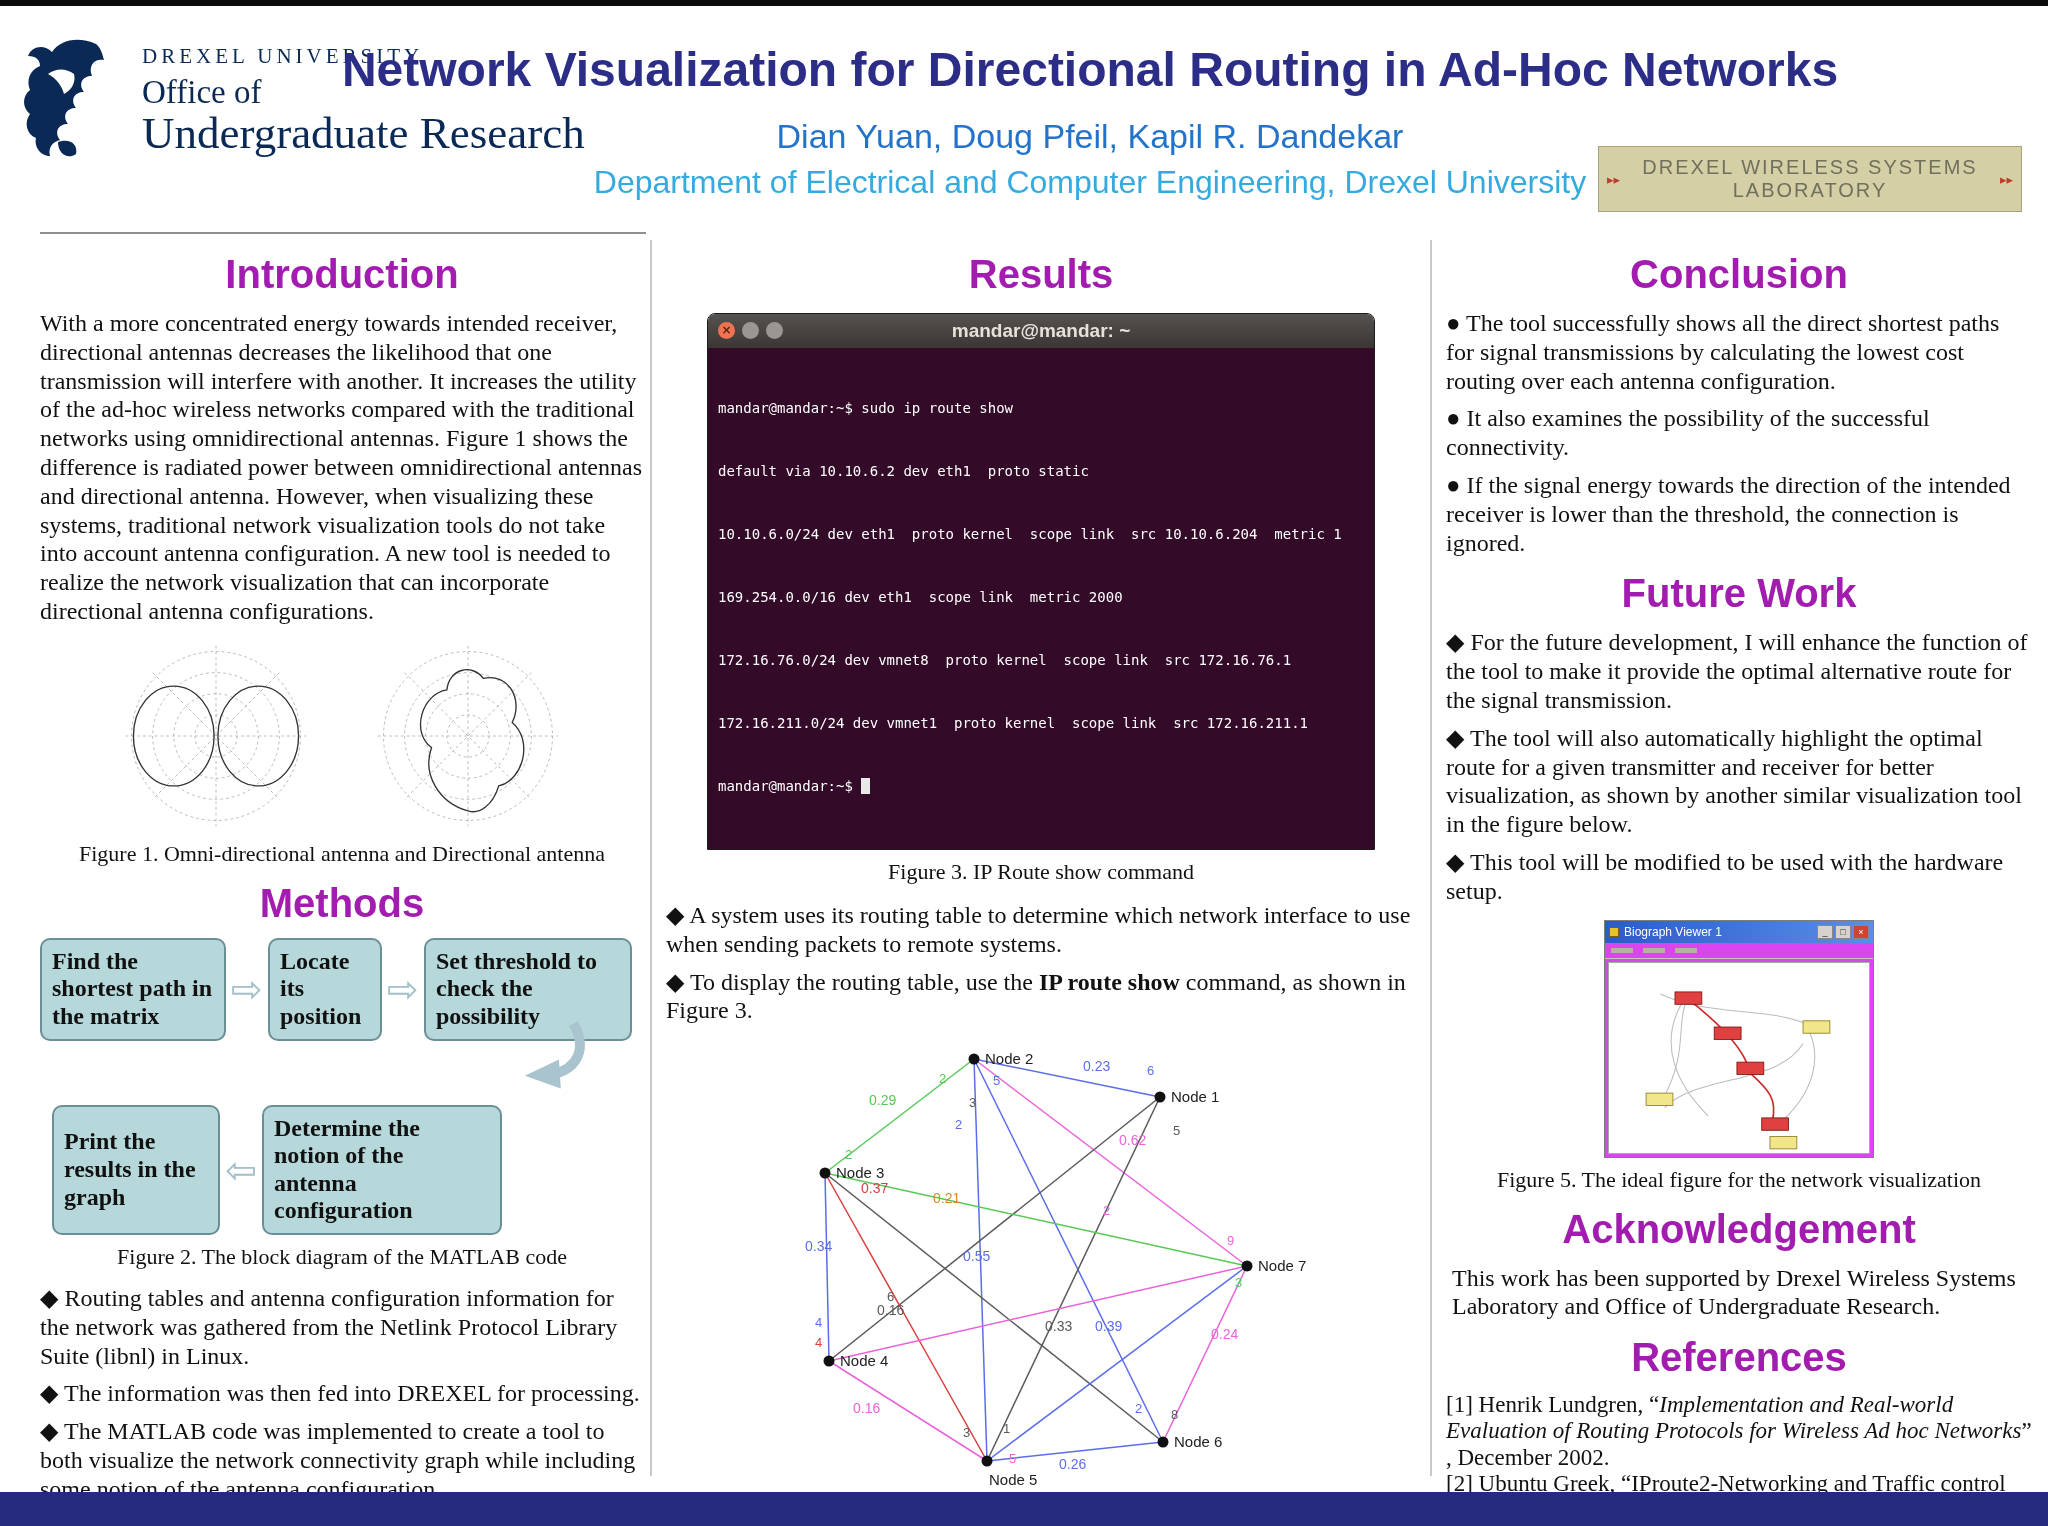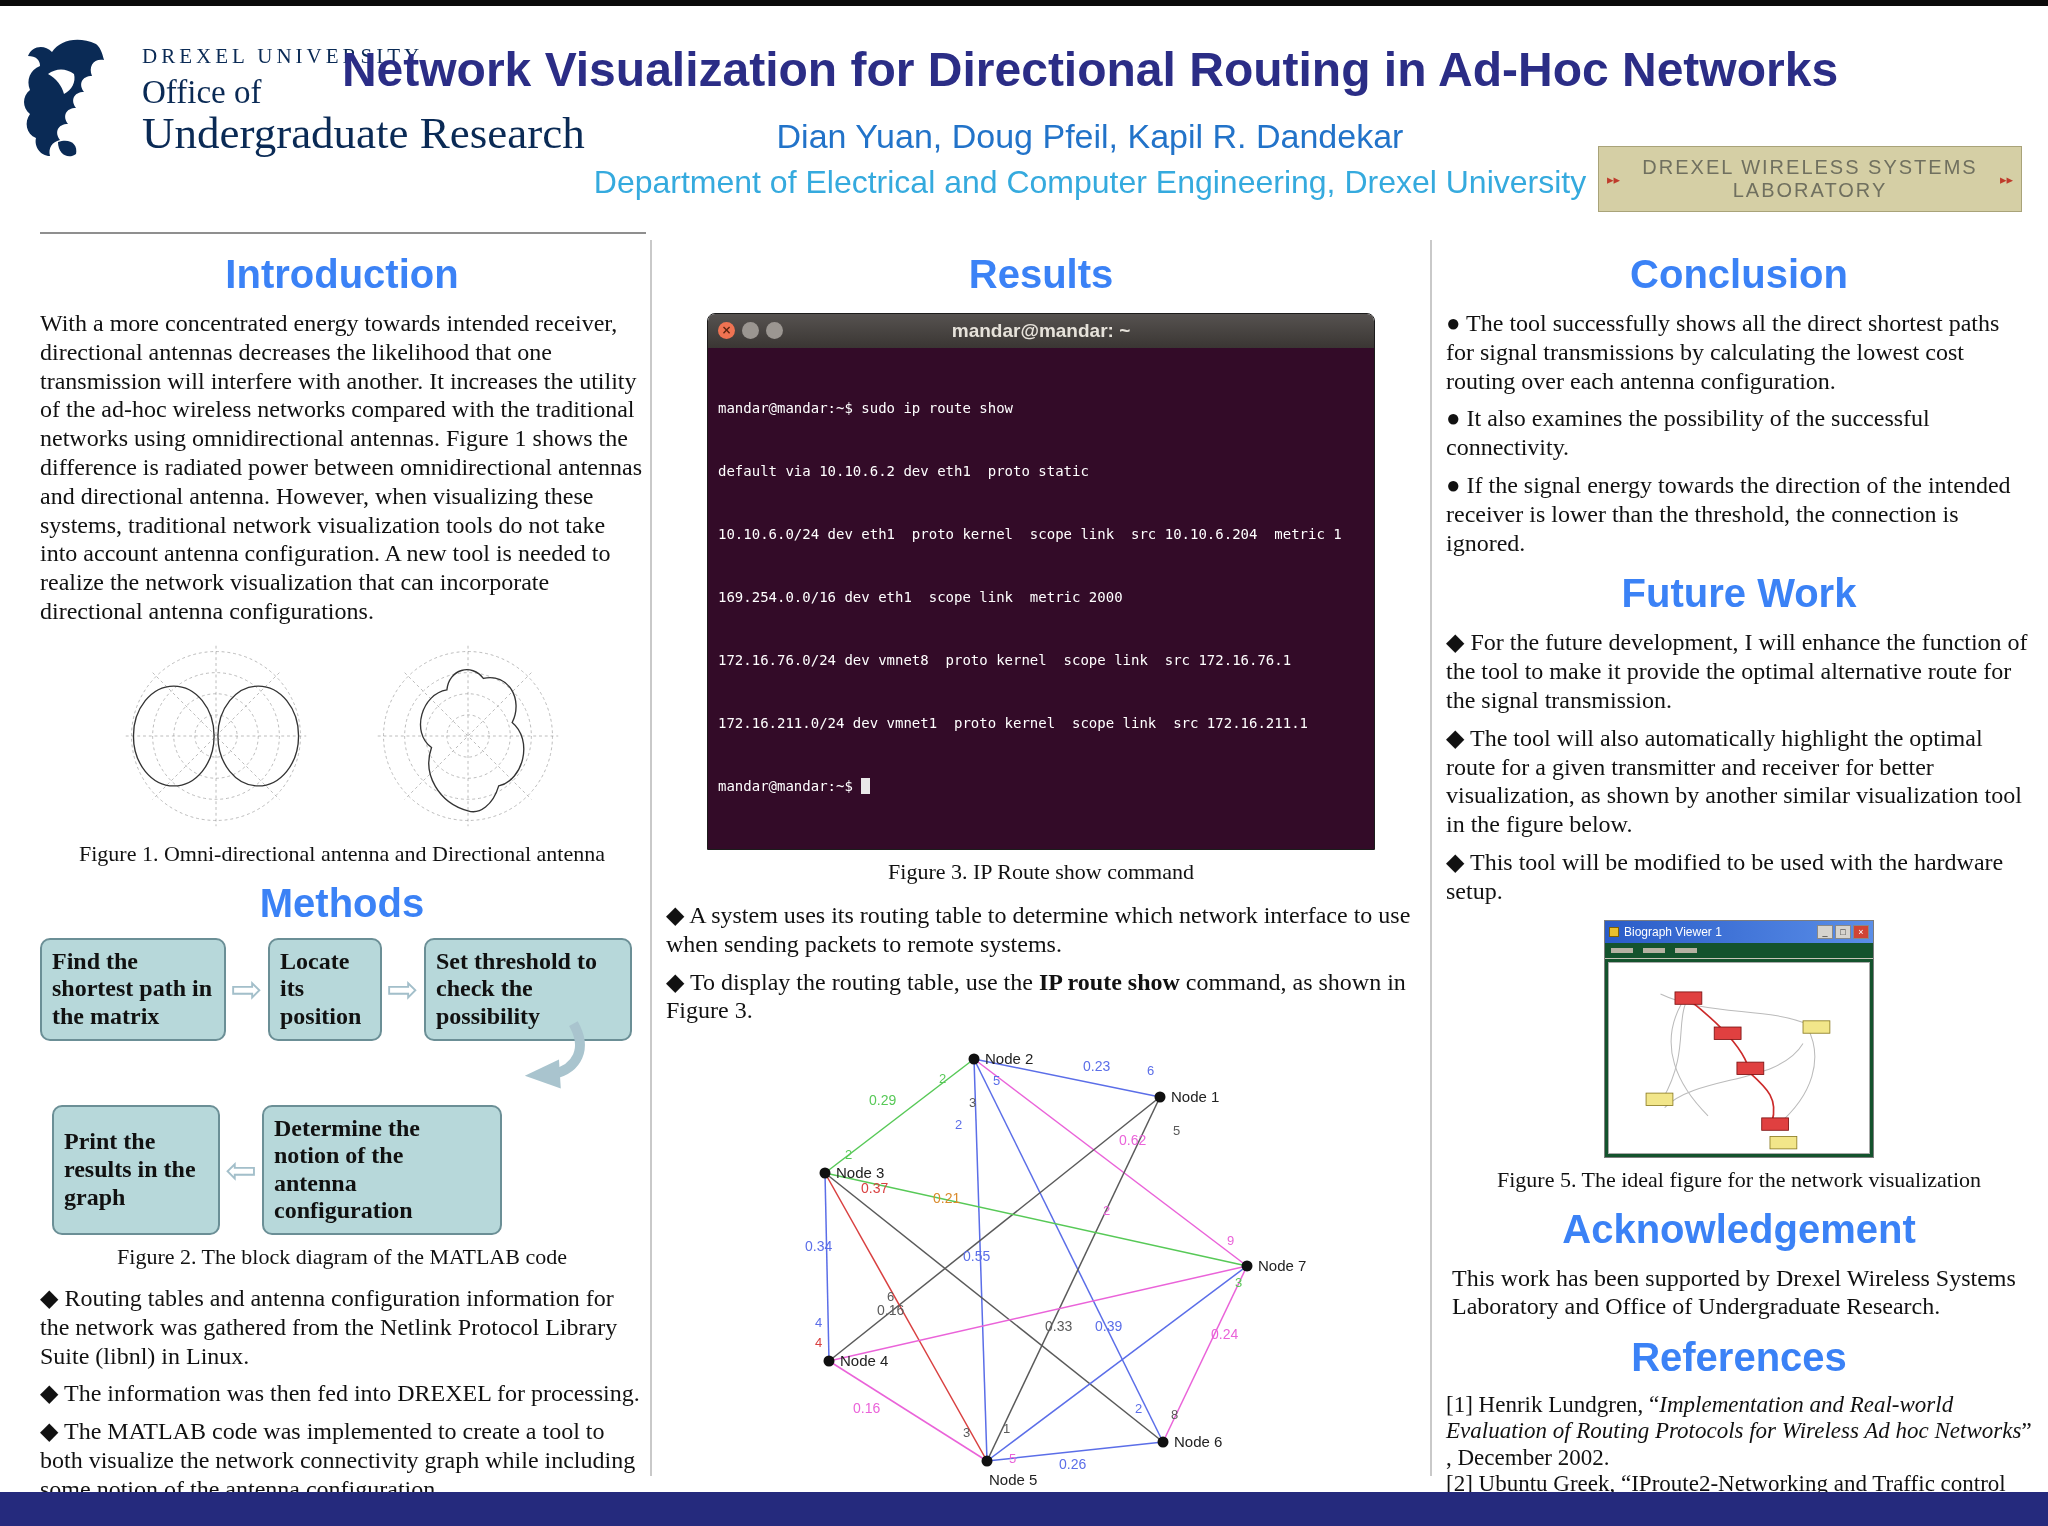--- a/index.html
+++ b/index.html
@@ -26,21 +26,21 @@
   
   .header-rule { position:absolute; left:40px; top:232px; width:606px; height:2px; background:#8f8f8f; }
   .v-div { position:absolute; top:240px; width:2px; height:1236px; background:#c9c9c9; }
   .v-div.d1 { left:650px; } .v-div.d2 { left:1430px; }
   .bottom-bar { position:absolute; left:0; bottom:0; width:2048px; height:34px; background:#252a7d; }
 
   
   .col1 { position:absolute; left:40px;  top:252px; width:604px; }
   .col2 { position:absolute; left:666px; top:252px; width:750px; }
   .col3 { position:absolute; left:1446px; top:252px; width:586px; }
-  h2.sec { font-family:"Liberation Sans","DejaVu Sans",sans-serif; font-size:40px; font-weight:bold; color:#3b82f6; text-align:center; margin:0 0 12px; }
+  h2.sec { font-family:"Liberation Sans","DejaVu Sans",sans-serif; font-size:40px; font-weight:bold; color:#a21caf; text-align:center; margin:0 0 12px; }
   .body-text { font-size:24px; line-height:1.2; }
   .bullet { font-size:24px; line-height:1.2; margin-top:9px; }
   .caption { font-size:22px; text-align:center; margin-top:9px; }
 
   
   .fig1-row { display:flex; justify-content:center; gap:60px; margin-top:14px; }
   .polar { width:192px; height:192px; }
   .polar .grid { stroke:#a7a7a7; stroke-width:0.8; stroke-dasharray:3 3; fill:none; }
   .polar .pattern { stroke:#333; stroke-width:1.4; fill:none; }
 
@@ -62,21 +62,21 @@
   .term-body { background:#330b28; padding:8px 10px 10px; font-family:"DejaVu Sans Mono","Liberation Mono",monospace; font-size:14px; line-height:1.5; color:#ffffff; white-space:pre; }
   .cursor { display:inline-block; width:9px; height:16px; background:#e8e8e8; vertical-align:-3px; }
 
   
   .graph-svg { display:block; margin:8px auto 0; }
   .g-node   { font:15px "Liberation Sans","DejaVu Sans",sans-serif; fill:#222; }
   .g-weight { font:14px "Liberation Sans","DejaVu Sans",sans-serif; }
   .g-port   { font:13px "Liberation Sans","DejaVu Sans",sans-serif; }
 
   
-  .fig5 { width:270px; margin:14px auto 0; border:1px solid #7d7d7d; background:#14532d; font-family:"Liberation Sans","DejaVu Sans",sans-serif; }
+  .fig5 { width:270px; margin:14px auto 0; border:1px solid #7d7d7d; background:#d946ef; font-family:"Liberation Sans","DejaVu Sans",sans-serif; }
   .f5-titlebar { height:22px; background:linear-gradient(90deg,#2a5cc8,#5a8ee8); color:#fff; font-size:12px; display:flex; align-items:center; gap:5px; padding:0 4px; }
   .f5-ico { width:10px; height:10px; background:#e8c030; border:1px solid #806000; }
   .f5-btns { margin-left:auto; display:flex; gap:2px; }
   .f5-btn { width:16px; height:14px; background:#d6d3ce; border:1px solid #888; font-size:9px; line-height:12px; text-align:center; color:#222; }
   .f5-btn.close { background:#d04434; color:#fff; }
   .f5-menubar { height:16px; border-bottom:1px solid #c8c5b8; display:flex; gap:10px; align-items:center; padding:0 6px; }
   .f5-mdash { width:22px; height:5px; background:#b6b2a2; }
   .f5-canvas { height:192px; background:#fff; margin:3px; border:1px solid #aaa; }
   .f5red rect { fill:#e04040; stroke:#7a1010; stroke-width:0.8; }
   .f5yellow rect { fill:#f2e68a; stroke:#8a7a20; stroke-width:0.8; }

